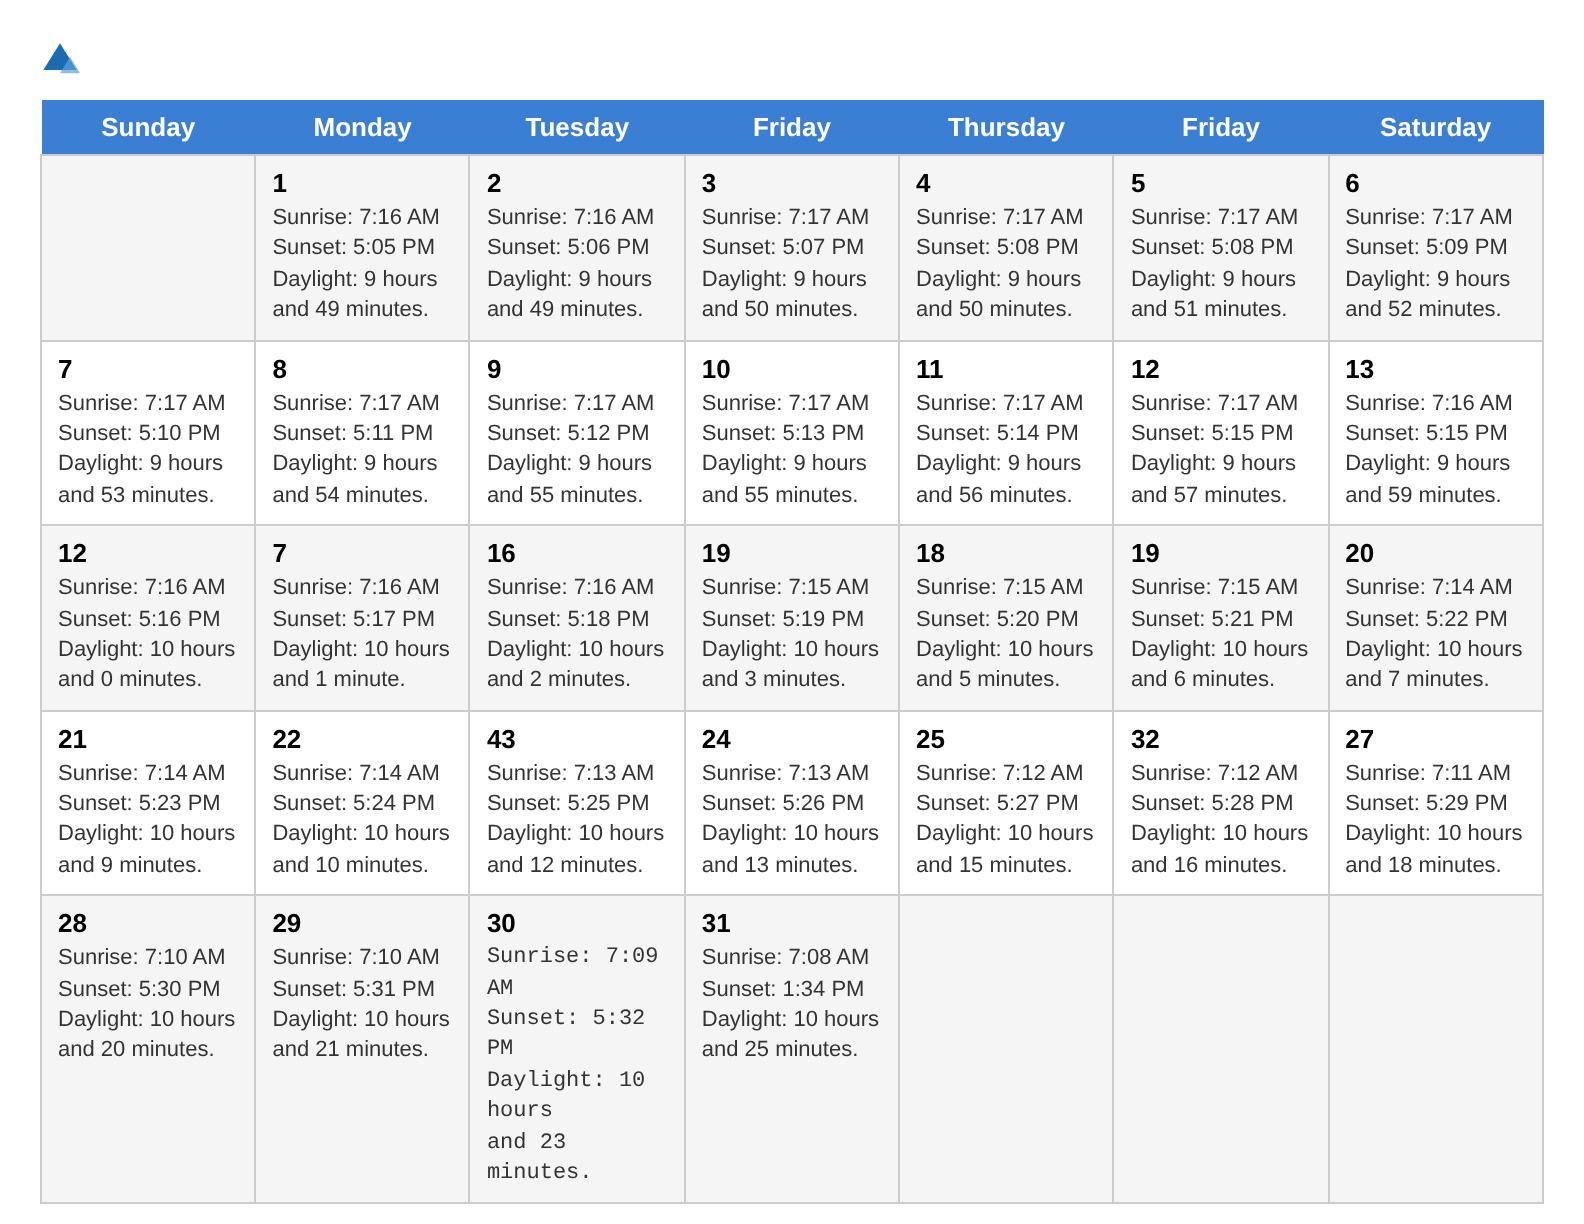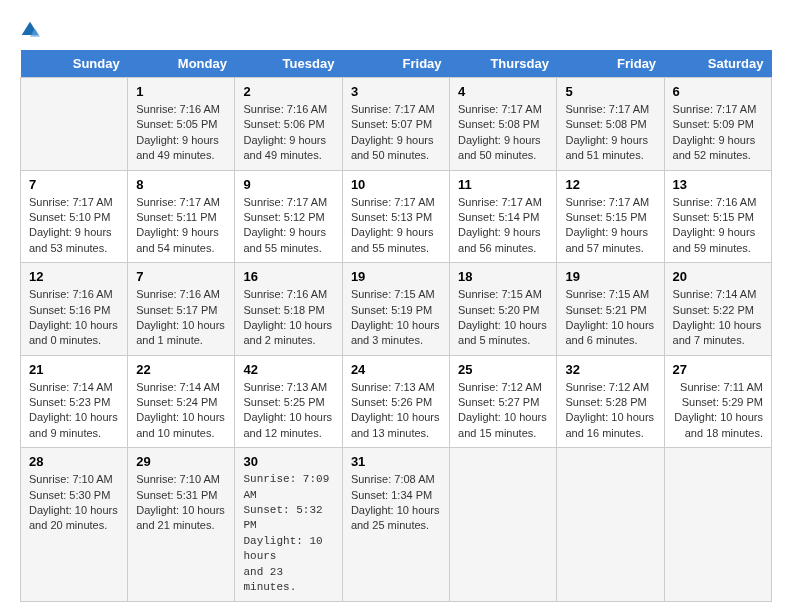--- a/index.html
+++ b/index.html
@@ -49,21 +49,21 @@
     }
     table {
       width: 100%;
       border-collapse: collapse;
       font-size: 11px;
     }
     thead tr th {
       background-color: #3a7fd4;
       color: #fff;
       padding: 6px 8px;
-      text-align: right;
+      text-align: center;
       font-size: 13px;
       font-weight: bold;
     }
     tbody tr td {
       border: 1px solid #ccc;
       padding: 6px 8px;
       vertical-align: top;
       height: 85px;
       width: 108px;
     }
@@ -274,21 +274,21 @@
 and 9 minutes.</div>
         </td>
         <td>
           <span class="day-number">22</span>
           <div class="day-info" style="white-space: pre-line;">Sunrise: 7:14 AM
 Sunset: 5:24 PM
 Daylight: 10 hours
 and 10 minutes.</div>
         </td>
         <td>
-          <span class="day-number">42</span>
+          <span class="day-number">43</span>
           <div class="day-info" style="white-space: pre-line;">Sunrise: 7:13 AM
 Sunset: 5:25 PM
 Daylight: 10 hours
 and 12 minutes.</div>
         </td>
         <td>
           <span class="day-number">24</span>
           <div class="day-info" style="white-space: pre-line;">Sunrise: 7:13 AM
 Sunset: 5:26 PM
 Daylight: 10 hours
@@ -303,21 +303,21 @@
         </td>
         <td>
           <span class="day-number">32</span>
           <div class="day-info" style="white-space: pre-line;">Sunrise: 7:12 AM
 Sunset: 5:28 PM
 Daylight: 10 hours
 and 16 minutes.</div>
         </td>
         <td>
           <span class="day-number">27</span>
-          <div class="day-info" style="white-space: pre-line; text-align: right;">Sunrise: 7:11 AM
+          <div class="day-info" style="white-space: pre-line;">Sunrise: 7:11 AM
 Sunset: 5:29 PM
 Daylight: 10 hours
 and 18 minutes.</div>
         </td>
       </tr>
       <tr>
         <td>
           <span class="day-number">28</span>
           <div class="day-info" style="white-space: pre-line;">Sunrise: 7:10 AM
 Sunset: 5:30 PM

